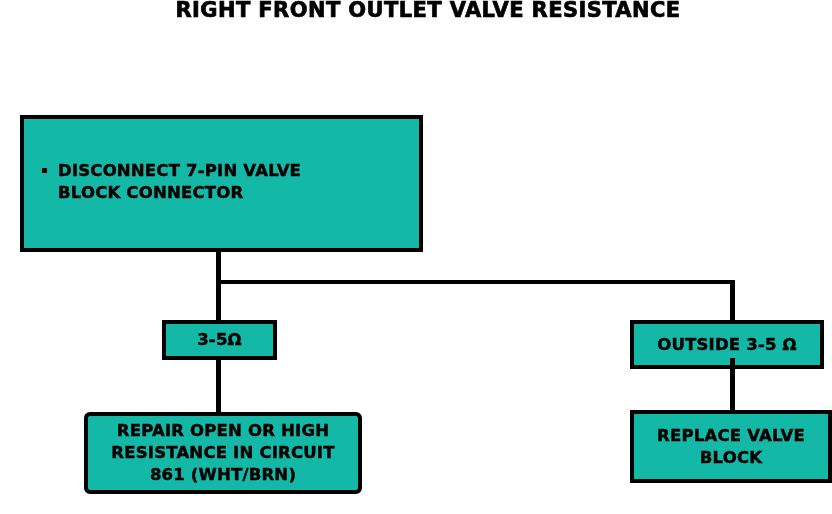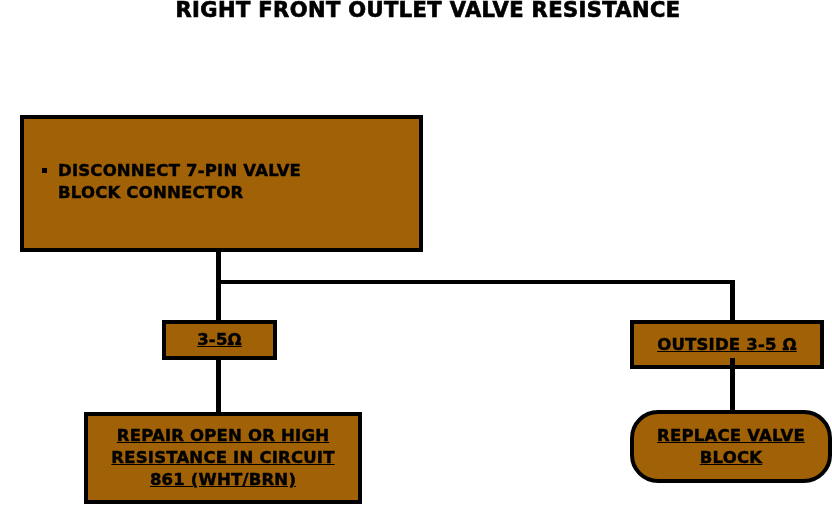--- a/index.html
+++ b/index.html
@@ -31,21 +31,21 @@
     font-weight: bold;
     letter-spacing: 0.4px;
     font-family: "DejaVu Sans", sans-serif;
     -webkit-text-stroke: 0.7px #000;
     white-space: nowrap;
   }
   .box {
     position: absolute;
     box-sizing: border-box;
     border: 4px solid #000000;
-    background: #a16207;
+    background: #14b8a6;
     display: flex;
     align-items: center;
     justify-content: center;
   }
   .box-top {
     left: 8px;
     top: 115px;
     width: 403px;
     height: 137px;
     align-items: center;
@@ -86,40 +86,39 @@
   .box-dec-right {
     left: 618px;
     top: 320px;
     width: 194px;
     height: 49px;
   }
   .box-act-left {
     left: 72px;
     top: 412px;
     width: 278px;
-    height: 92px;
+    height: 82px;
+    border-radius: 6px;
   }
   .box-act-right {
     left: 618px;
     top: 410px;
     width: 202px;
     height: 73px;
-    border-radius: 28px;
   }
   .boxtext {
     font-size: 16.5px;
     font-weight: bold;
     line-height: 1.32;
     text-align: center;
     letter-spacing: 0.2px;
     font-family: "DejaVu Sans", sans-serif;
     -webkit-text-stroke: 0.45px #000;
     white-space: pre-line;
     padding: 0 6px;
-    text-decoration: underline;
   }
   .boxtext.small-pad { padding: 0 4px; }
   .line {
     position: absolute;
     background: #000000;
   }
 </style>
 </head>
 <body>
 

